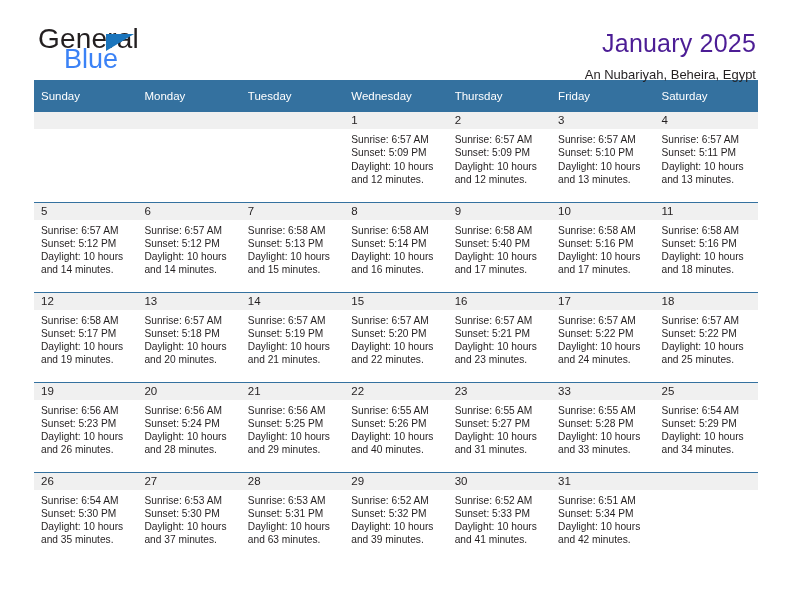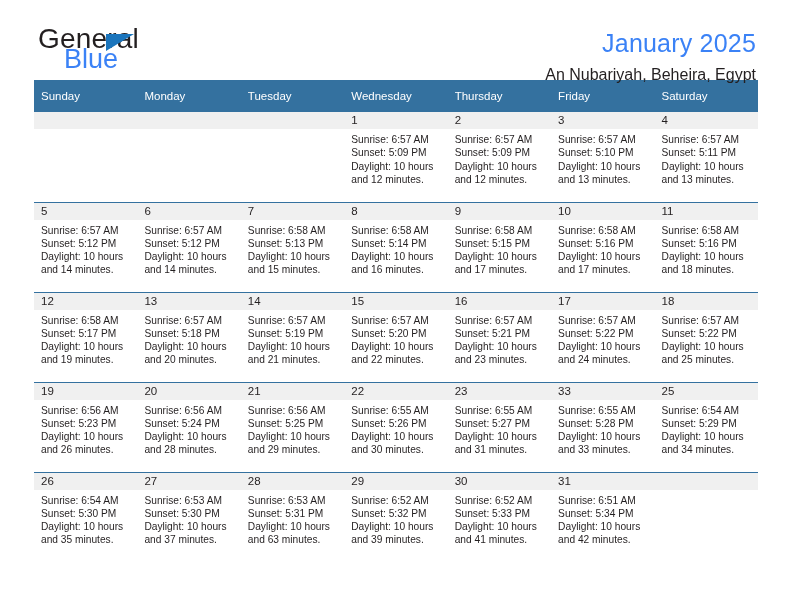--- a/index.html
+++ b/index.html
@@ -56,26 +56,26 @@
     border-left: 28px solid #1b75bc;
     border-bottom: 17px solid transparent;
   }
   .titles {
     text-align: right;
     padding-right: 2px;
   }
   .cal-title {
     font-size: 25px;
     font-weight: normal;
-    color: #3b82f6;
+    color: #4c1d95;
     line-height: 30px;
     letter-spacing: .2px;
   }
   .cal-sub {
-    font-size: 16px;
+    font-size: 13px;
     color: #231f20;
     line-height: 20px;
     margin-top: 7px;
   }
 
   
   table.cal {
     width: 724px;
     border-collapse: collapse;
     table-layout: fixed;
@@ -227,21 +227,21 @@
               <div>Sunrise: 6:58 AM</div>
               <div>Sunset: 5:14 PM</div>
               <div>Daylight: 10 hours</div>
               <div>and 16 minutes.</div>
             </div>
           </td>
           <td>
             <div class="daynum">9</div>
             <div class="cellbody">
               <div>Sunrise: 6:58 AM</div>
-              <div>Sunset: 5:15 PM</div>
+              <div>Sunset: 5:40 PM</div>
               <div>Daylight: 10 hours</div>
               <div>and 17 minutes.</div>
             </div>
           </td>
           <td>
             <div class="daynum">10</div>
             <div class="cellbody">
               <div>Sunrise: 6:58 AM</div>
               <div>Sunset: 5:16 PM</div>
               <div>Daylight: 10 hours</div>
@@ -350,21 +350,21 @@
               <div>Daylight: 10 hours</div>
               <div>and 29 minutes.</div>
             </div>
           </td>
           <td>
             <div class="daynum">22</div>
             <div class="cellbody">
               <div>Sunrise: 6:55 AM</div>
               <div>Sunset: 5:26 PM</div>
               <div>Daylight: 10 hours</div>
-              <div>and 30 minutes.</div>
+              <div>and 40 minutes.</div>
             </div>
           </td>
           <td>
             <div class="daynum">23</div>
             <div class="cellbody">
               <div>Sunrise: 6:55 AM</div>
               <div>Sunset: 5:27 PM</div>
               <div>Daylight: 10 hours</div>
               <div>and 31 minutes.</div>
             </div>

